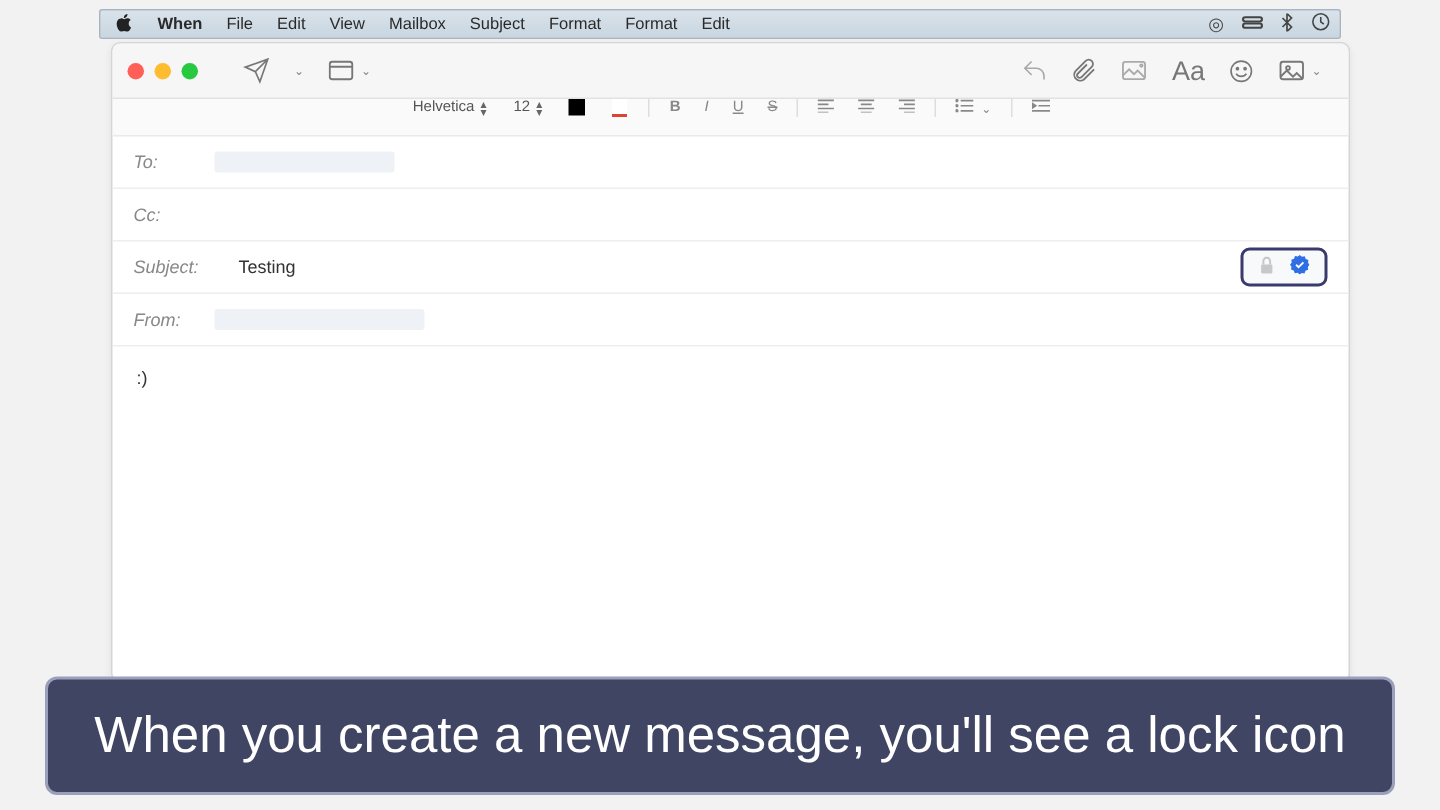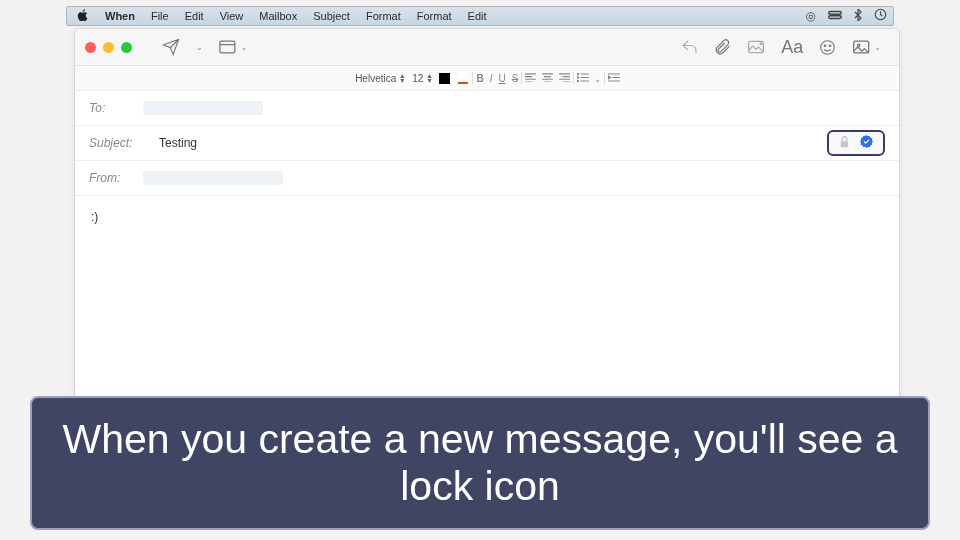--- a/index.html
+++ b/index.html
@@ -76,22 +76,23 @@
   align-items: center;
   height: 100%;
 }
 .tbtn svg { display: block; }
 .flexspace { flex: 1; }
 .formatbar {
   height: 24px;
   background: #fafafa;
   border-bottom: 1px solid #eaeaea;
   display: flex;
-  align-items: center;
+  align-items: flex-start;
   justify-content: center;
+  gap: 10px;
   font-size: 10px;
   color: #555;
 }
 .fcontrol {
   display: flex;
   align-items: center;
   gap: 4px;
   padding: 0 4px;
 }
 .fswatch { width: 11px; height: 11px; background: #000; }
@@ -150,21 +151,21 @@
   left: 30px;
   right: 30px;
   background: #3f4563;
   border: 2px solid #9aa0bc;
   border-radius: 8px;
   padding: 18px 24px;
   text-align: center;
 }
 .caption {
   color: #fff;
-  font-size: 41px;
+  font-size: 34px;
   font-weight: 400;
 }
 .chev { font-size: 8px; color: #888; }
 .updown { font-size: 8px; line-height: 5px; color: #666; display: flex; flex-direction: column; }
 </style>
 </head>
 <body>
 
 <div class="menubar">
   <span class="apple">
@@ -333,20 +334,23 @@
           <line x1="0" y1="9" x2="14" y2="9"></line>
         </svg>
     </span>
   </div>
 
   <div class="headers">
     <div class="hrow">
       <span class="hlabel">To:</span>
       <span class="hblur"></span>
     </div>
+    <div class="hrow">
+      <span class="hlabel">Cc:</span>
+    </div>
     <div class="hrow subject">
       <span class="hlabel">Subject:</span>
       <span class="hval">Testing</span>
       <span class="security-badge">
         <span class="lockicon">
           <svg width="11" height="12" viewBox="0 0 14 16" fill="#c8c8c8">
               <rect x="2" y="7" width="10" height="8" rx="1"></rect>
               <path d="M4 7V4a3 3 0 016 0v3" fill="none" stroke="#c8c8c8" stroke-width="1.8"></path>
             </svg>
         </span>

